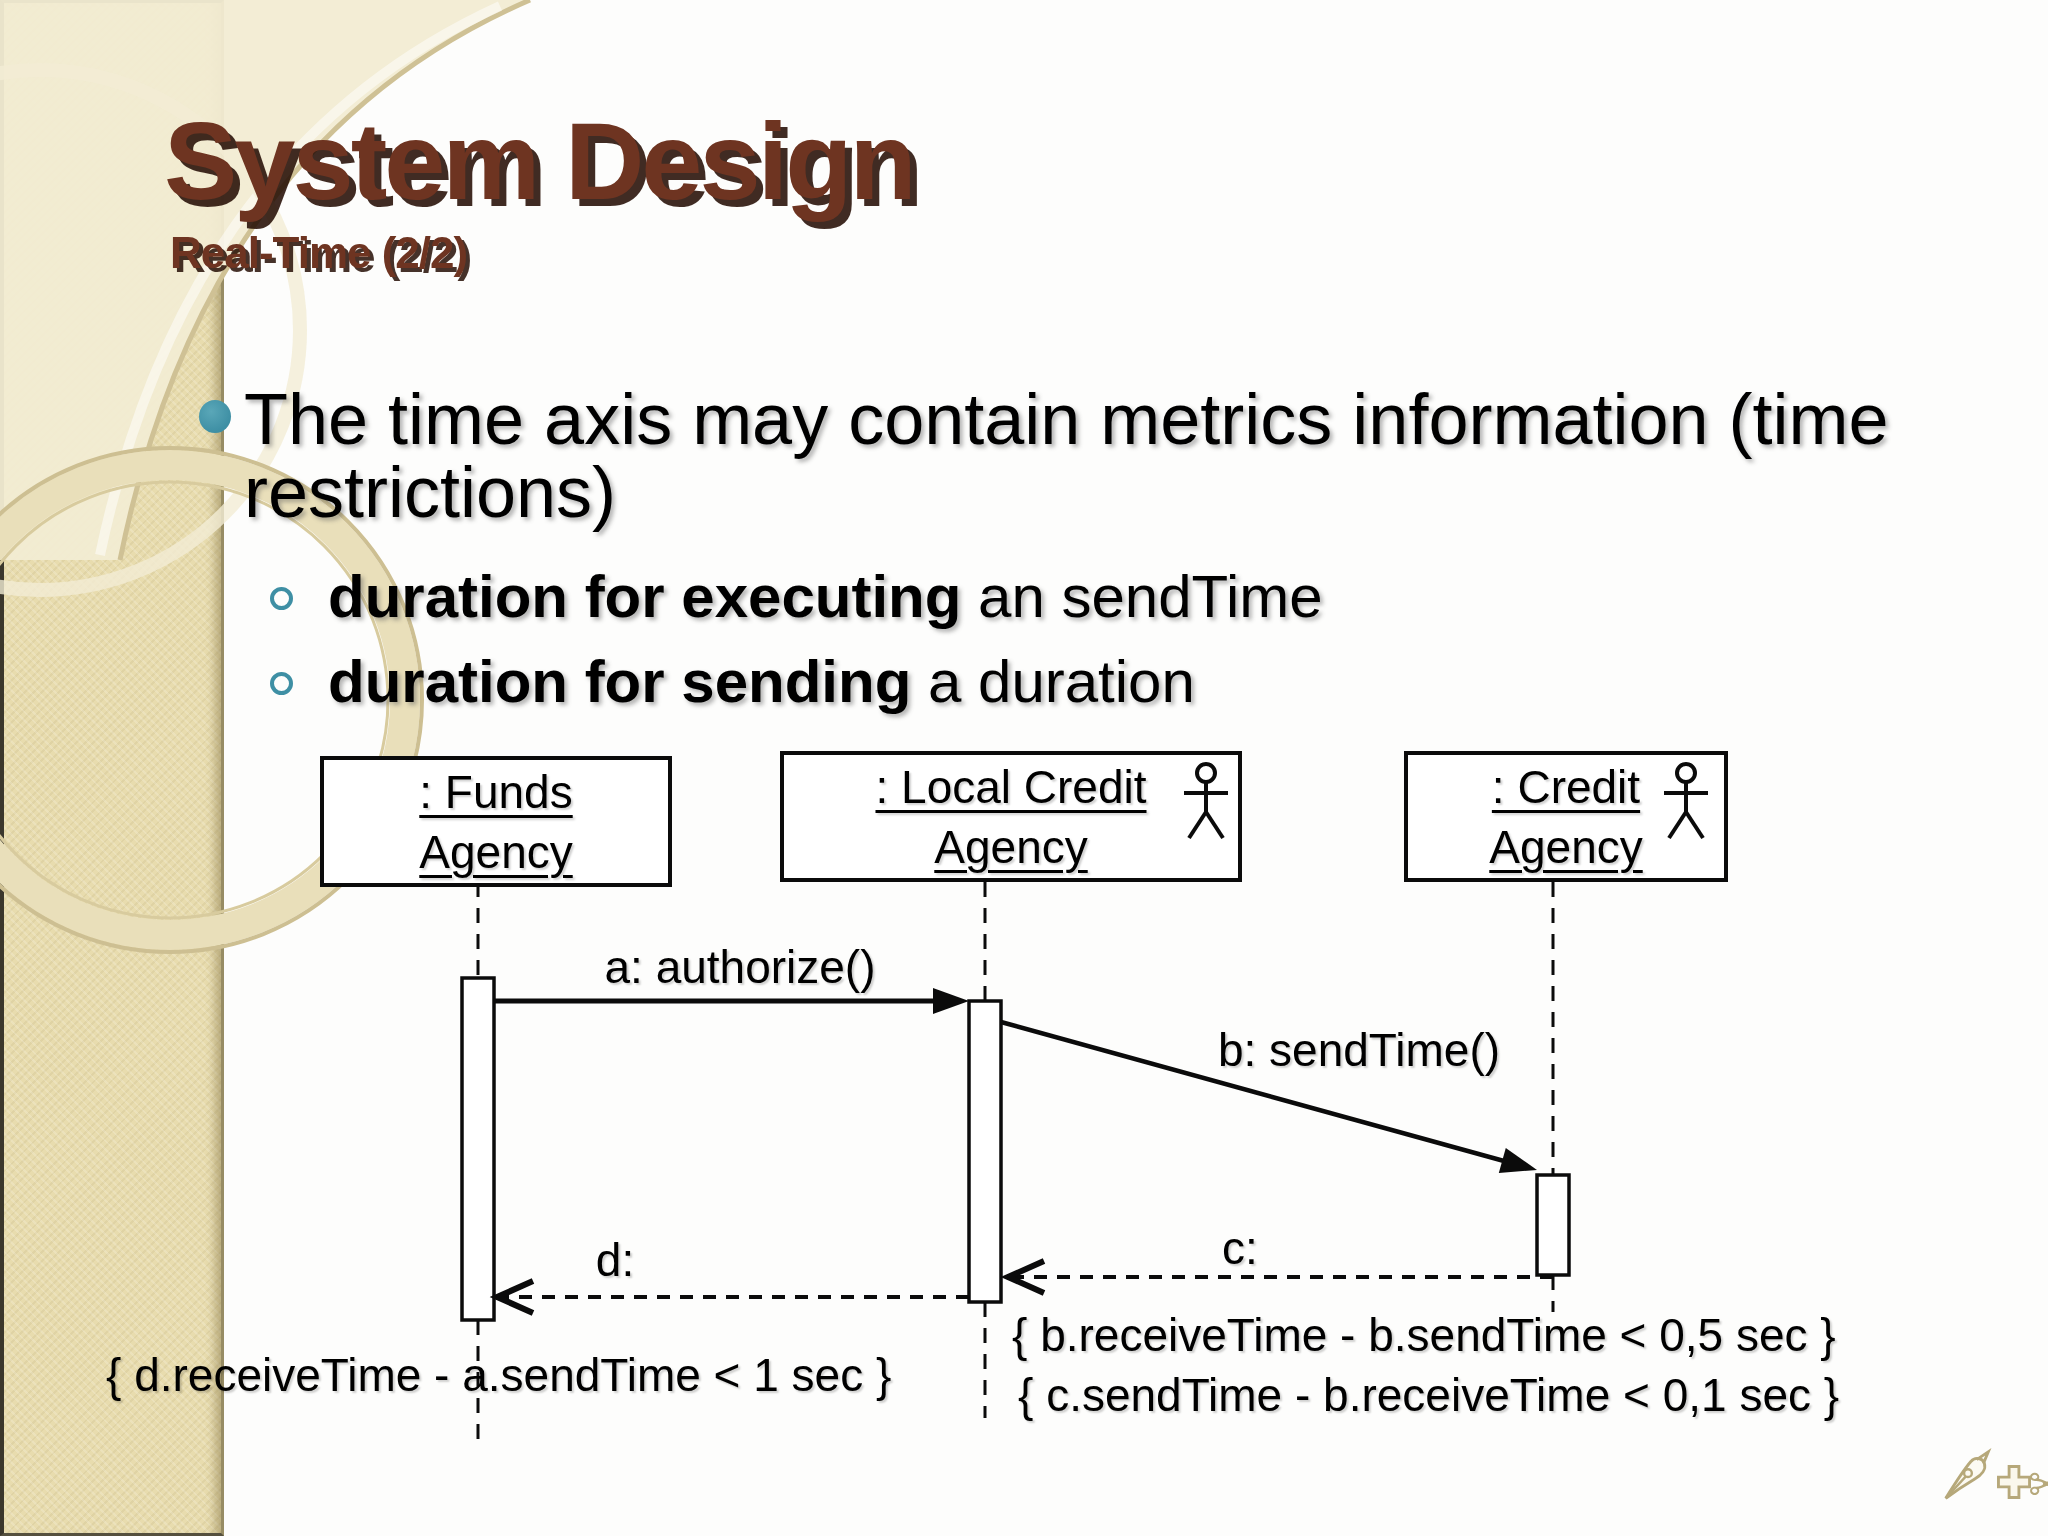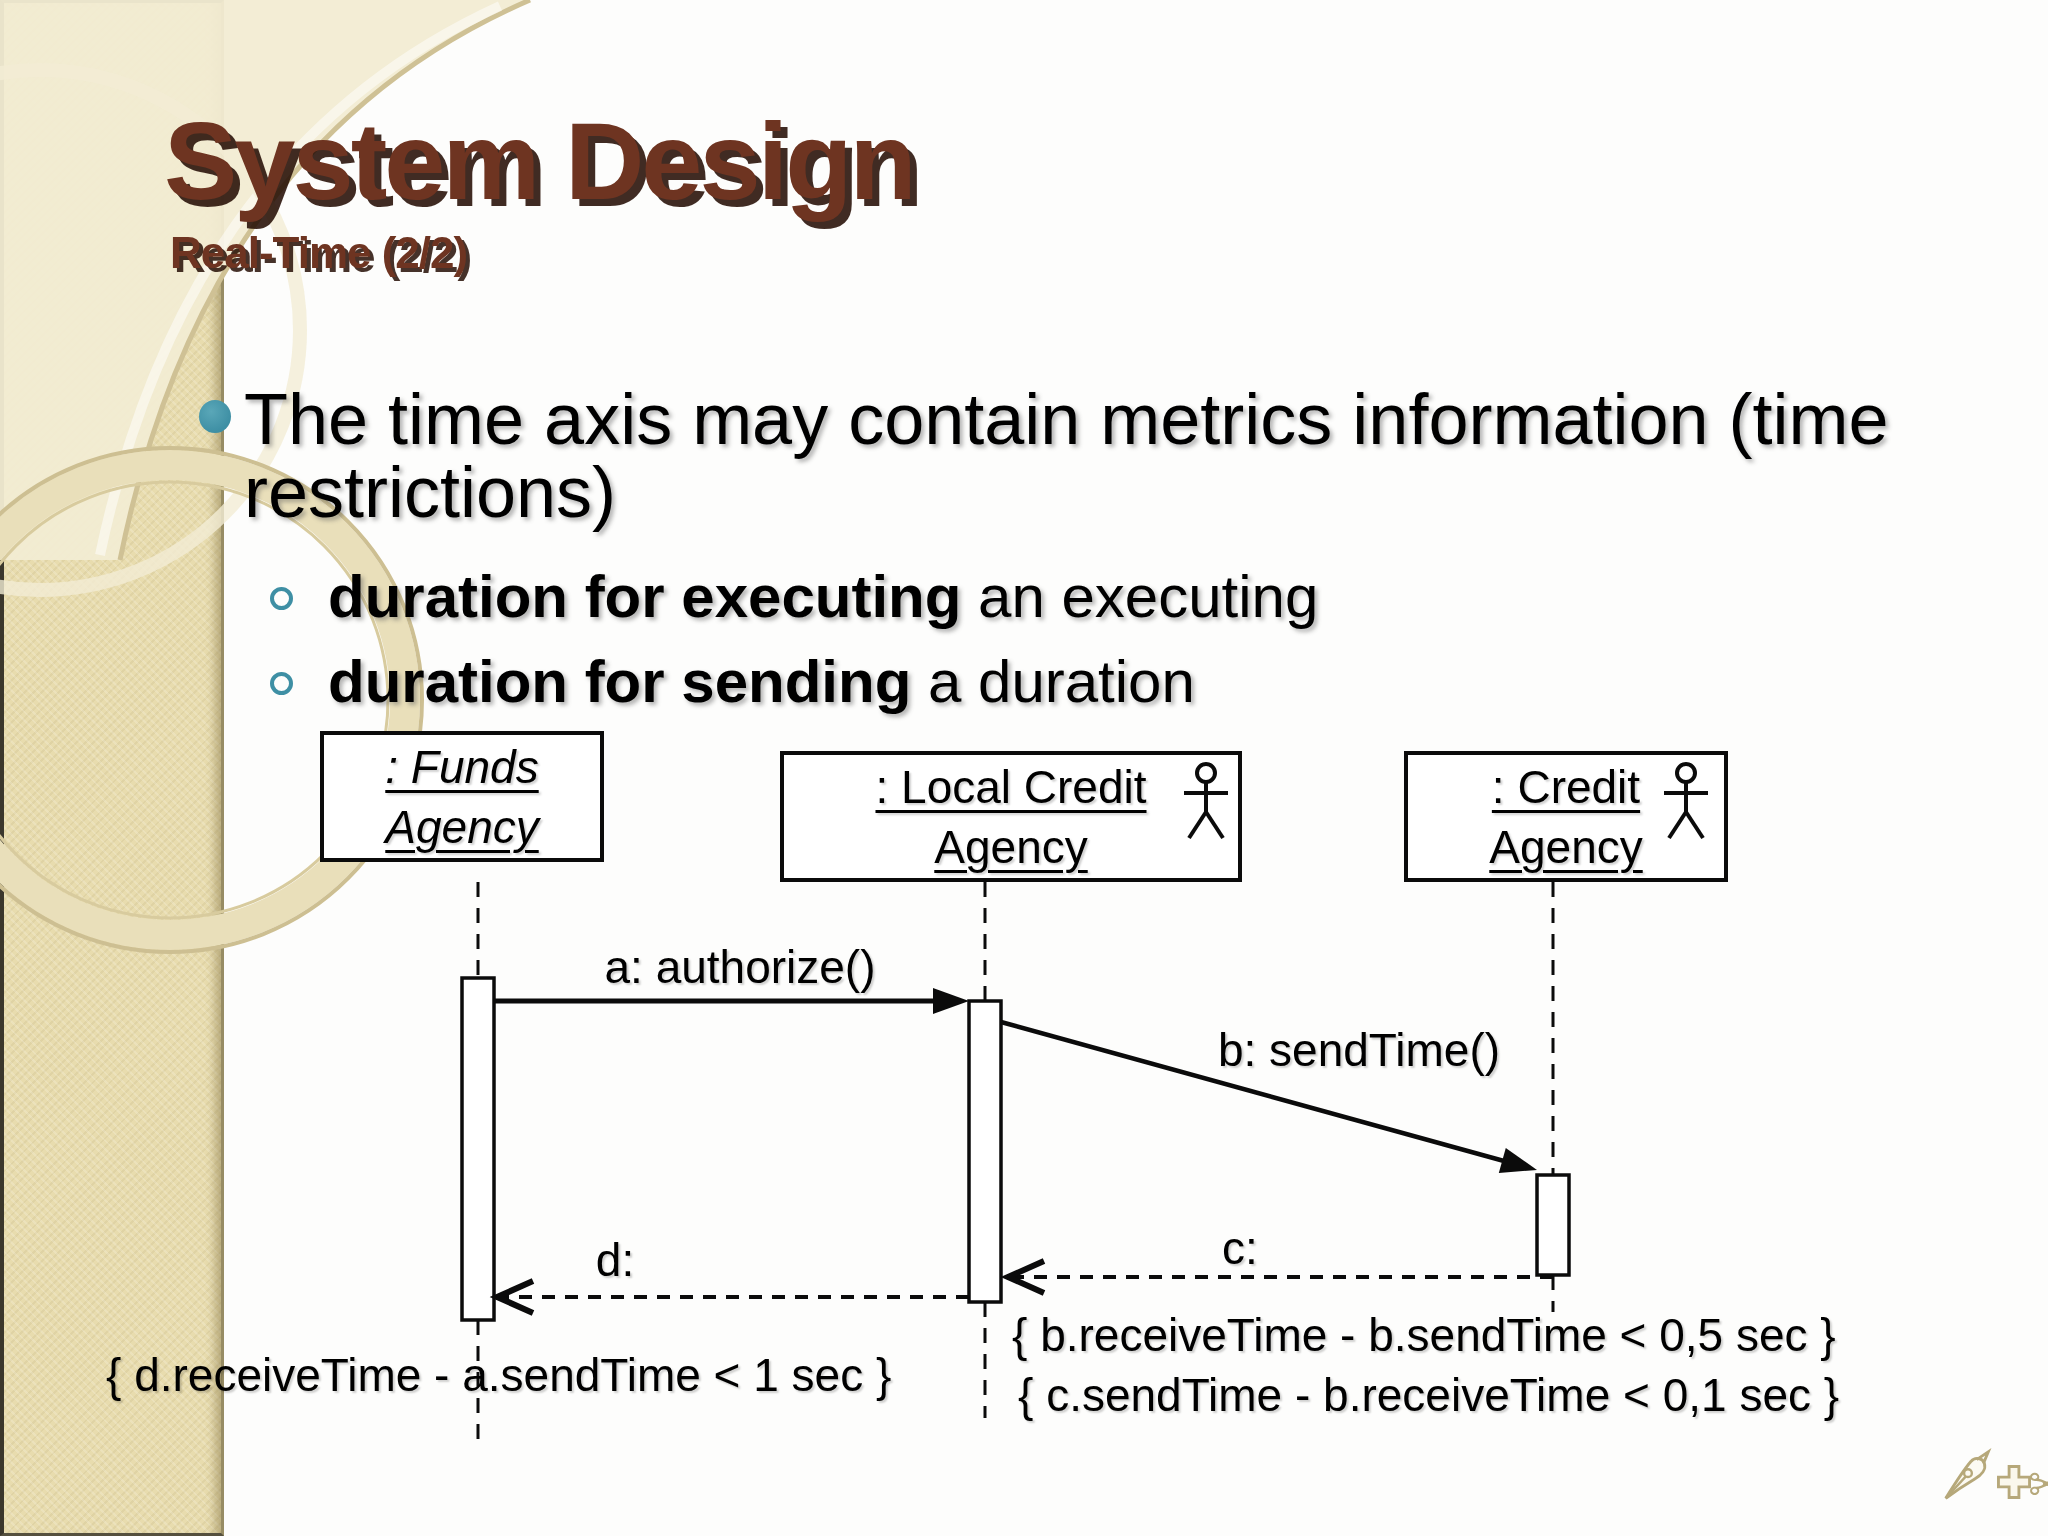--- a/index.html
+++ b/index.html
@@ -100,21 +100,21 @@
   </svg>
 
   <div id="title">System Design</div>
   <div id="subtitle">Real-Time (2/2)</div>
 
   <span id="bullet-dot"></span>
   <div id="bullet-text" class="bodytext">The time axis may contain metrics information (time restrictions)</div>
 
   <span class="subdot" style="left:270px;top:587px;"></span>
   <div class="subtext bodytext" style="top:562px;">
-    <b>duration for executing</b><span> an executing</span>
+    <b>duration for executing</b><span> an sendTime</span>
   </div>
   <span class="subdot" style="left:270px;top:672px;"></span>
   <div class="subtext bodytext" style="top:647px;">
     <b>duration for sending</b><span> a duration</span>
   </div>
 
   <svg id="diagram" width="2048" height="1536" viewBox="0 0 2048 1536">
 
     <g stroke="#0b0b0b" stroke-width="3" stroke-dasharray="15 11">
       <line x1="478" y1="882" x2="478" y2="978"></line>
@@ -145,21 +145,21 @@
       <line x1="1553" y1="1277" x2="1014" y2="1277" stroke="#0b0b0b" stroke-width="4" stroke-dasharray="13 10"></line>
       <polyline points="1044,1261 1008,1277 1044,1293" fill="none" stroke="#0b0b0b" stroke-width="6"></polyline>
     </g>
 
     <g>
       <line x1="969" y1="1297" x2="504" y2="1297" stroke="#0b0b0b" stroke-width="4" stroke-dasharray="13 10"></line>
       <polyline points="533,1281 497,1297 533,1313" fill="none" stroke="#0b0b0b" stroke-width="6"></polyline>
     </g>
   </svg>
 
-  <div class="obj-box" style="left:320px;top:731px;width:284px;height:131px;font-style:italic;">
+  <div class="obj-box" style="left:320px;top:756px;width:352px;height:131px;">
     <span class="oname">: Funds</span>
     <span class="oname">Agency</span>
   </div>
   <div class="obj-box" style="left:780px;top:751px;width:462px;height:131px;">
     <span class="oname">: Local Credit</span>
     <span class="oname">Agency</span>
     <svg class="actor" style="right:8px;" width="48" height="88" viewBox="0 0 48 88">
       <circle cx="24" cy="11" r="9"></circle>
       <line x1="24" y1="20" x2="24" y2="50"></line>
       <line x1="2" y1="31" x2="46" y2="31"></line>

